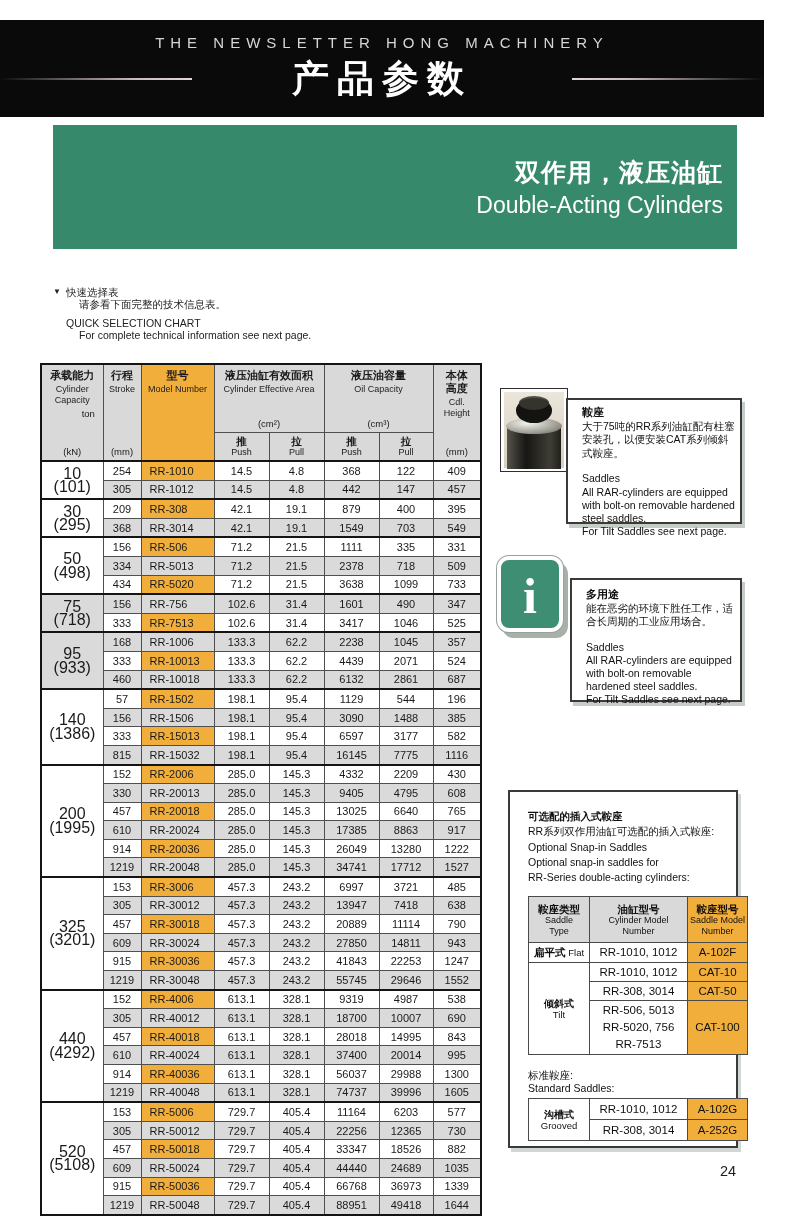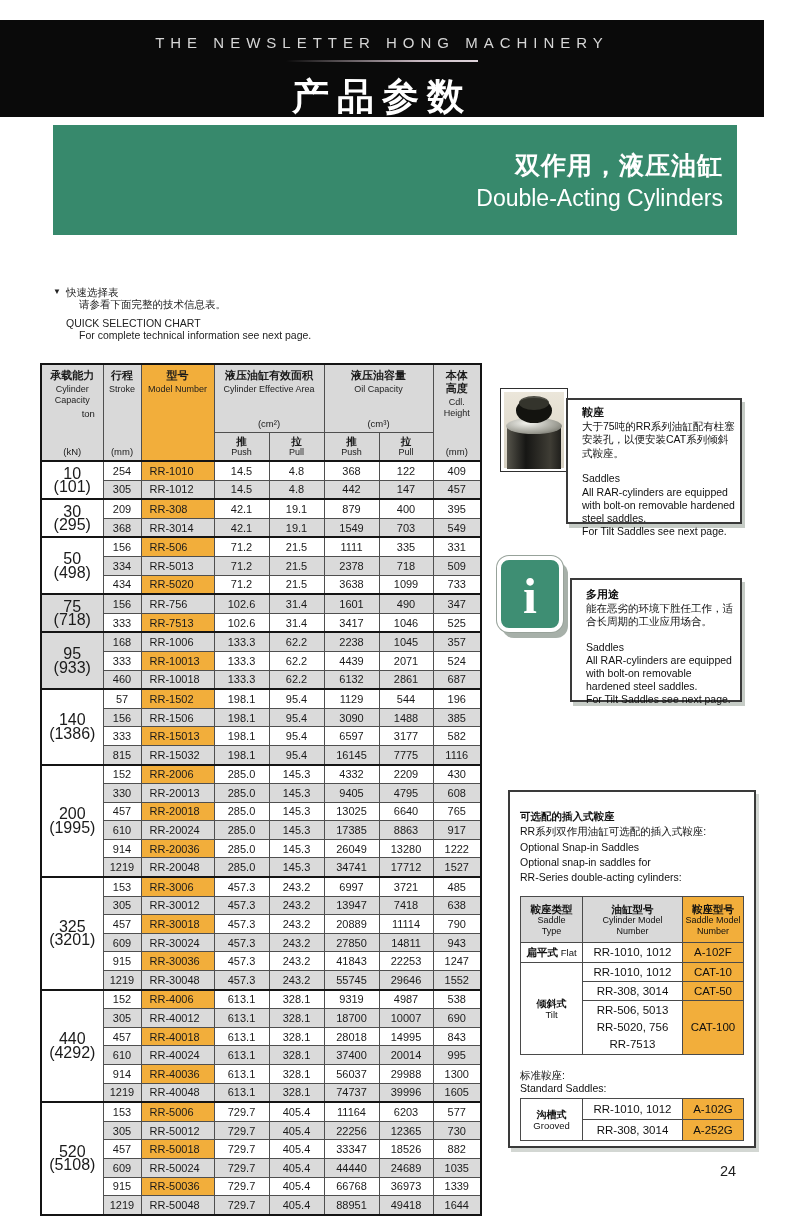--- a/index.html
+++ b/index.html
@@ -4,27 +4,27 @@
 <style>
   html,body { margin:0; padding:0; }
   body {
     width:790px; height:1216px; position:relative; background:#ffffff;
     font-family:"Liberation Sans", sans-serif; overflow:hidden; color:#1a1a1a;
   }
   
   .black-bar { position:absolute; left:0; top:20px; width:764px; height:97px; background:#0a0a0a; }
   .newsletter { position:absolute; top:14px; left:0; right:0; text-align:center;
     color:#d6d6d6; font-size:15px; letter-spacing:6px; white-space:nowrap; }
-  .title-row { position:absolute; top:40px; left:0; right:0; display:flex; align-items:center; justify-content:space-between; gap:16px;flex-direction:column; }
+  .title-row { position:absolute; top:40px; left:0; right:0; display:flex; align-items:center; justify-content:space-between; gap:8px; }
   .hline { width:192px; height:2px; }
   .hline.l { background:linear-gradient(90deg, rgba(255,255,255,0), #c9b9c2 70%, #e0d5dc); }
   .hline.r { background:linear-gradient(270deg, rgba(255,255,255,0), #c9b9c2 70%, #e0d5dc); }
   .cn-title { color:#ffffff; font-size:37px; font-weight:bold; letter-spacing:8px; line-height:1; }
   
-  .green-banner { position:absolute; left:53px; top:125px; width:684px; height:110px; background:#37896C;
+  .green-banner { position:absolute; left:53px; top:125px; width:684px; height:124px; background:#37896C;
     display:flex; flex-direction:column; justify-content:center; align-items:flex-end; padding-right:14px; box-sizing:border-box; }
   .gb-zh { color:#fff; font-size:25px; font-weight:bold; letter-spacing:1px; }
   .gb-en { color:#fff; font-size:23px; margin-top:3px; }
   
   .intro { position:absolute; left:53px; top:286px; font-size:10.5px; line-height:12px; color:#222; }
   .intro .mk { font-size:8px; vertical-align:2px; margin-right:5px; }
   .intro .ind { margin-left:26px; }
   .intro .en { margin-left:13px; margin-top:7px; }
   
   table.main { position:absolute; left:40px; top:363px; width:440px; border-collapse:collapse; table-layout:fixed;
@@ -60,21 +60,21 @@
   .box1 { left:566px; top:398px; width:176px; height:126px; padding:6px 5px 0 14px; }
   .box2 { left:570px; top:578px; width:172px; height:124px; padding:8px 5px 0 14px; }
   .p-title { font-weight:bold; font-size:11px; }
   .p-en-title { margin-top:12px; }
   .p-en { line-height:13px; }
   .info-icon { position:absolute; left:497px; top:556px; width:58px; height:68px; background:#3E8E73;
     border:4px solid #ffffff; border-radius:12px; box-shadow:5px 6px 0 rgba(152,162,154,0.85), 0 0 0 1px #97a29a;
     display:flex; align-items:center; justify-content:center; }
   .info-icon span { font-family:"Liberation Serif", serif; font-weight:bold; font-size:50px; color:#fff; line-height:1; margin-top:3px; }
   
-  .box3 { left:508px; top:790px; width:248px; height:358px; padding:17px 10px 0 10px; box-shadow:3px 4px 0 rgba(168,176,168,0.5); }
+  .box3 { left:508px; top:790px; width:230px; height:358px; padding:17px 10px 0 18px; box-shadow:3px 4px 0 rgba(168,176,168,0.5); }
   .opt-line { font-size:10.5px; line-height:15.3px; }
   .opt-line.b { font-weight:bold; }
   table.opt { width:100%; border-collapse:collapse; table-layout:fixed; margin-top:11px; }
   table.opt th, table.opt td { border:1px solid #4a4a4a; padding:0; text-align:center; vertical-align:middle; }
   table.opt thead th { background:#d9d9d9; font-weight:normal; height:45px; }
   table.opt thead th.or { background:#F2AE3B; }
   .t-zh { font-size:10.5px; font-weight:bold; line-height:12px; }
   .t-en { font-size:9px; line-height:10.5px; }
   td.type-cell { font-size:10px; background:#fff; line-height:12px; }
   td.type-cell .t-en { font-size:9.5px; }

